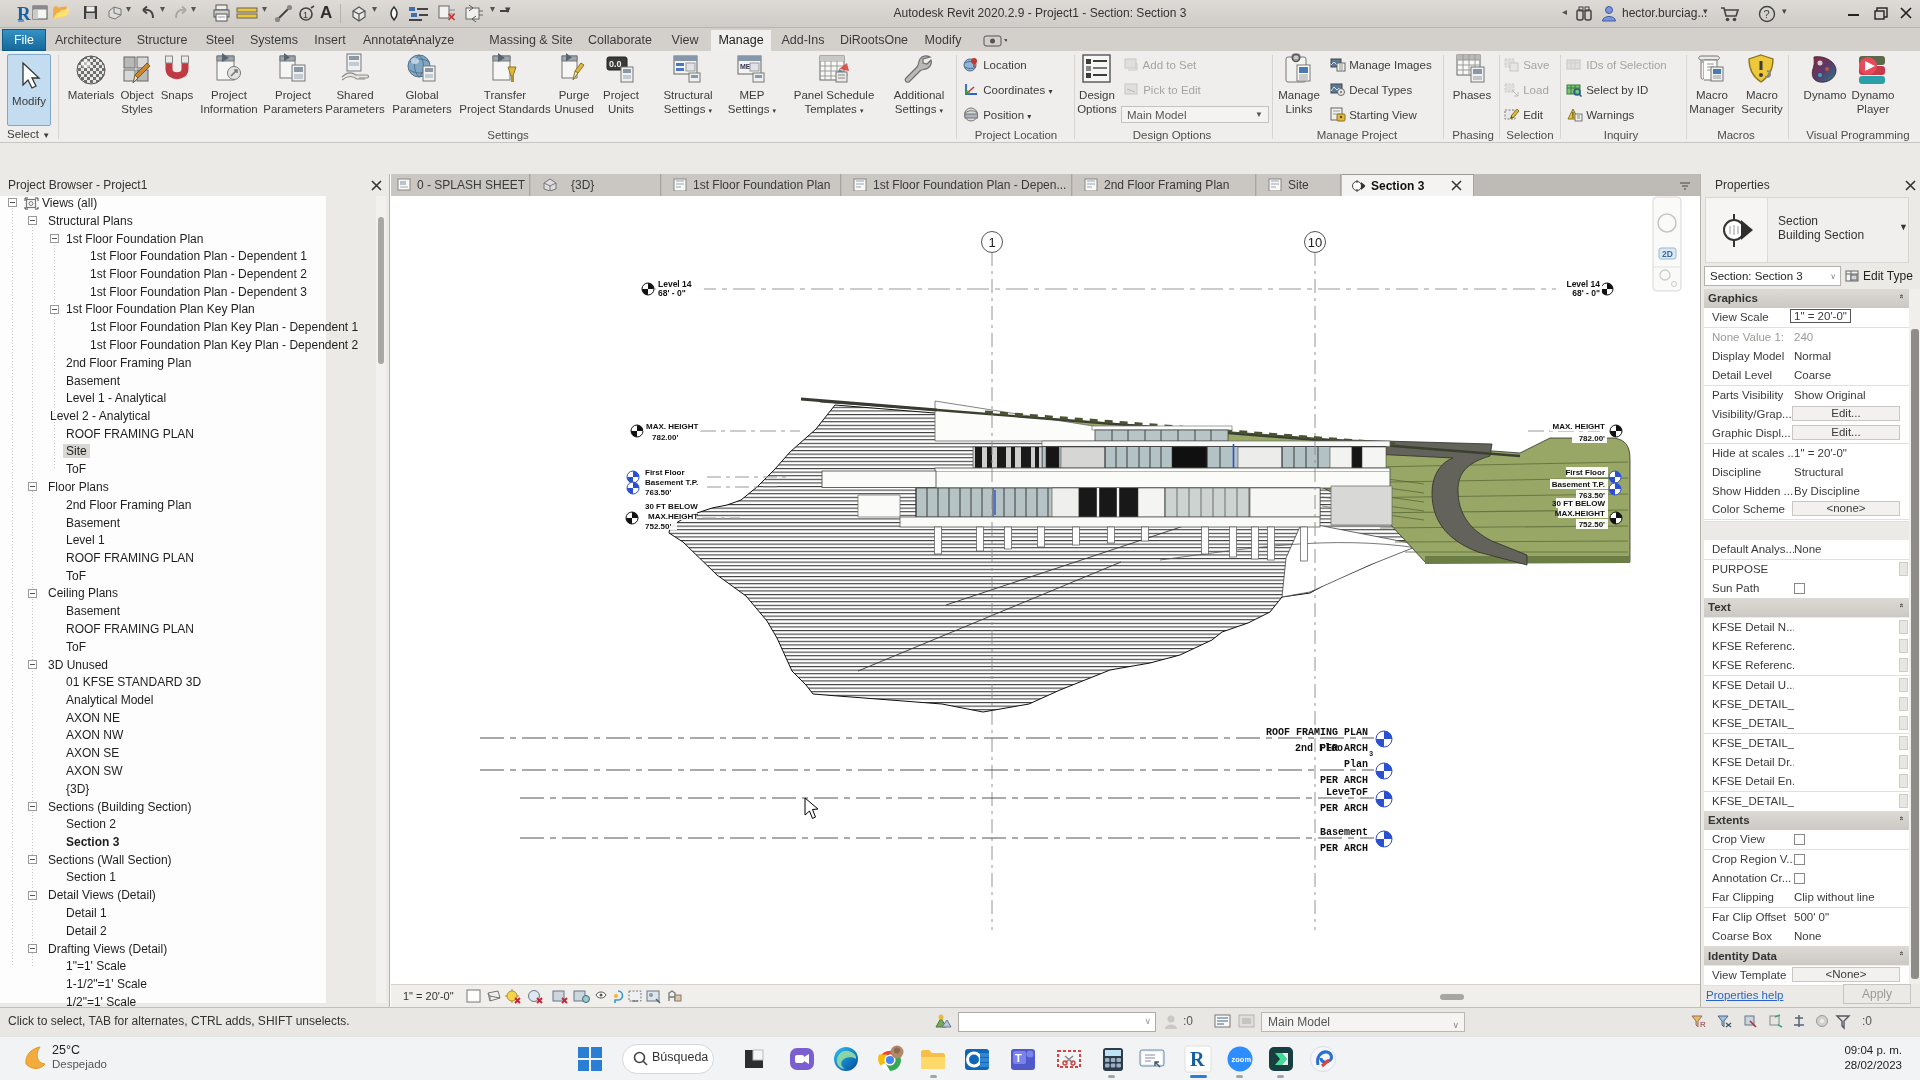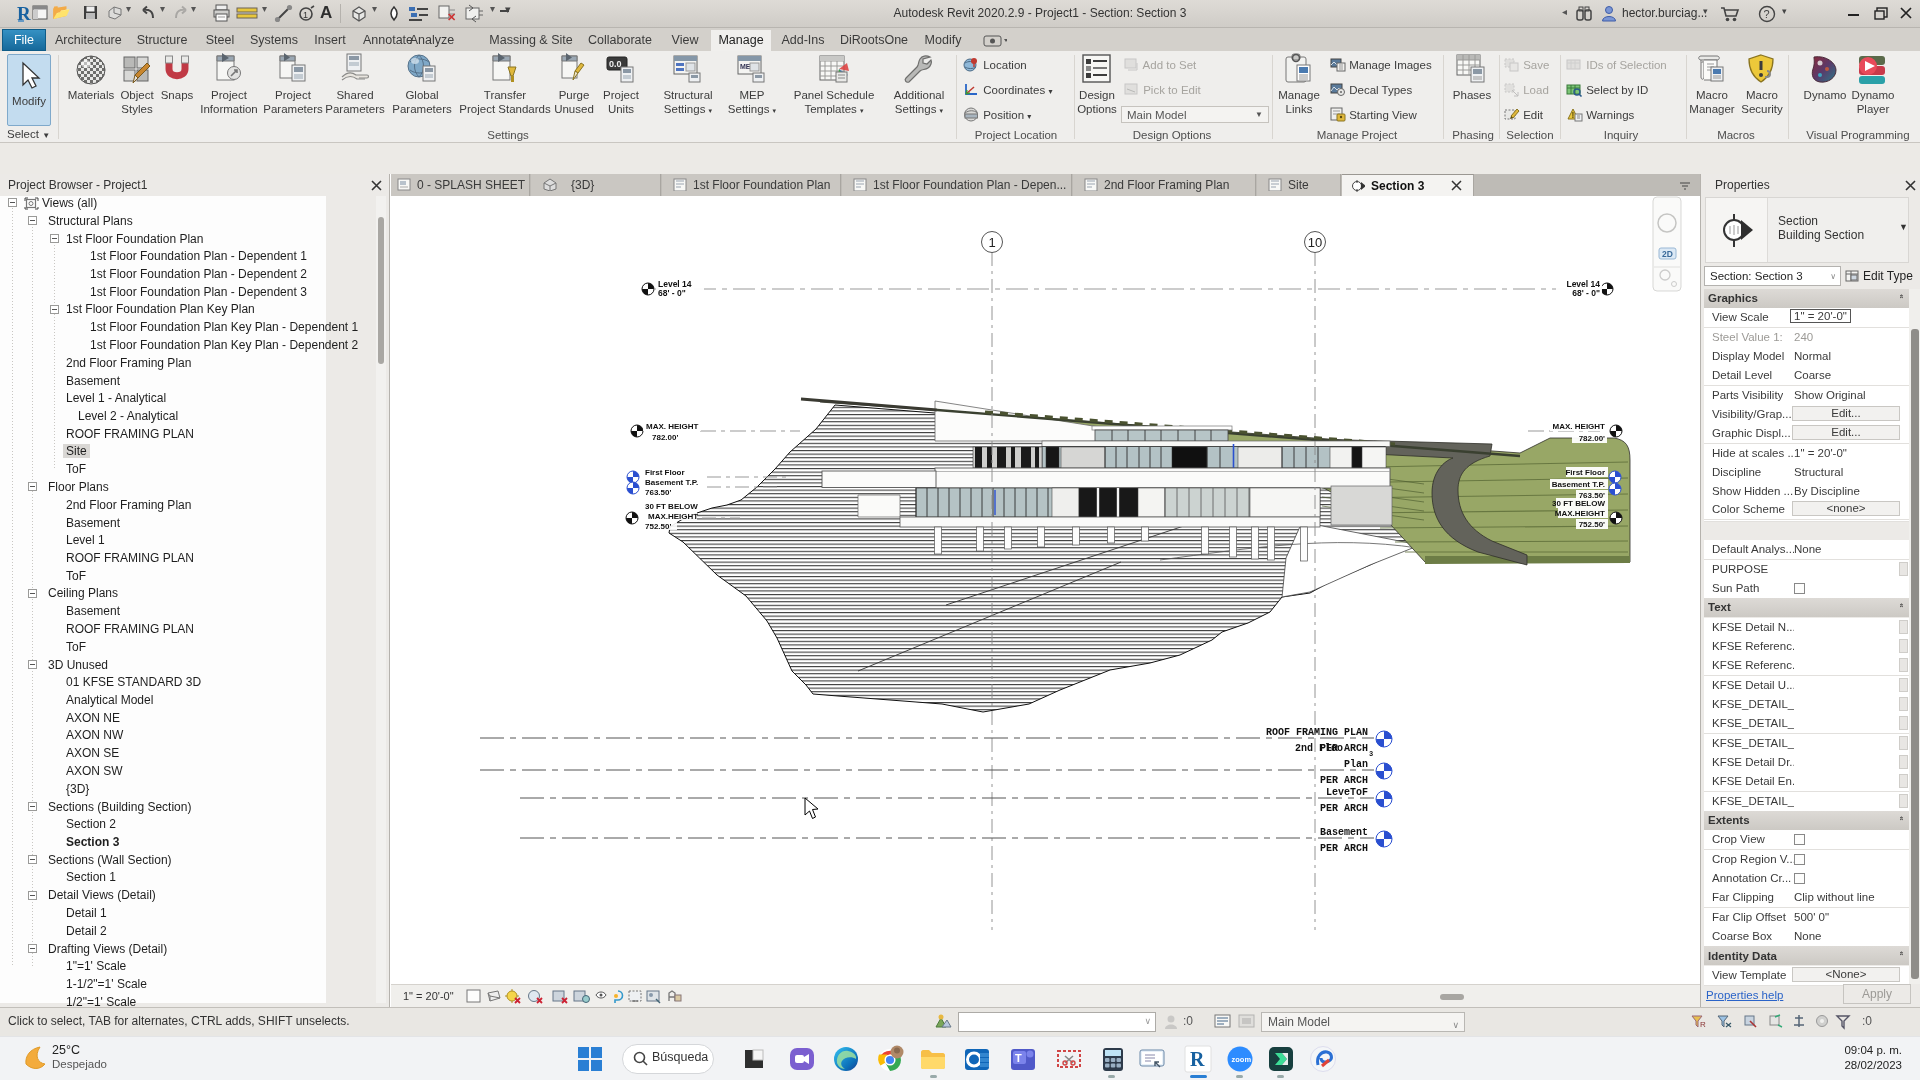--- a/index.html
+++ b/index.html
@@ -565,21 +565,21 @@
     <svg class="abs" style="left:50px;top:109px" width="9" height="9">
           <rect x="0.5" y="0.5" width="8" height="8" fill="#fff" stroke="#9a9a98"></rect>
           <line x1="2" y1="4.5" x2="7" y2="4.5" stroke="#555"></line>
         </svg>
     <div class="ti" style="left:66px;top:106px">1st Floor Foundation Plan Key Plan</div>
     <div class="ti" style="left:90px;top:124px">1st Floor Foundation Plan Key Plan - Dependent 1</div>
     <div class="ti" style="left:90px;top:142px">1st Floor Foundation Plan Key Plan - Dependent 2</div>
     <div class="ti" style="left:66px;top:160px">2nd Floor Framing Plan</div>
     <div class="ti" style="left:66px;top:178px">Basement</div>
     <div class="ti" style="left:66px;top:195px">Level 1 - Analytical</div>
-    <div class="ti" style="left:78px;top:213px">Level 2 - Analytical</div>
+    <div class="ti" style="left:50px;top:213px">Level 2 - Analytical</div>
     <div class="ti" style="left:66px;top:231px">ROOF FRAMING PLAN</div>
     <div class="ti" style="left:66px;top:248px;background:#d9d7d4;padding:0 3px;margin-left:-3px">Site</div>
     <div class="ti" style="left:66px;top:266px">ToF</div>
     <svg class="abs" style="left:28px;top:286px" width="9" height="9">
           <rect x="0.5" y="0.5" width="8" height="8" fill="#fff" stroke="#9a9a98"></rect>
           <line x1="2" y1="4.5" x2="7" y2="4.5" stroke="#555"></line>
         </svg>
     <div class="ti" style="left:48px;top:284px">Floor Plans</div>
     <div class="ti" style="left:66px;top:302px">2nd Floor Framing Plan</div>
     <div class="ti" style="left:66px;top:320px">Basement</div>
@@ -1018,21 +1018,21 @@
     <div class="abs" style="left:162px;top:95px;font-size:12px;color:#222">Edit Type</div>
     <div class="phead" style="top:115px">
         <span style="position:absolute;left:4px;top:3px">Graphics</span>
         <span style="position:absolute;right:6px;top:3px;font-size:8px;transform:rotate(90deg)">«</span>
       </div>
     <div class="prow" style="top:134px">
         <span class="lab">View Scale</span>
         <span class="val" style="border:1px solid #555;background:#fff;margin-left:-4px;padding:0 3px;top:1px">1" = 20'-0"</span>
       </div>
     <div class="prow" style="top:154px">
-        <span class="lab" style="color:#9c9a96">Steel Value    1:</span>
+        <span class="lab" style="color:#9c9a96">None Value    1:</span>
         <span class="val" style="color:#9c9a96">240</span>
       </div>
     <div class="prow" style="top:173px">
         <span class="lab">Display Model</span>
         <span class="val">Normal</span>
       </div>
     <div class="prow" style="top:192px">
         <span class="lab">Detail Level</span>
         <span class="val">Coarse</span>
       </div>

